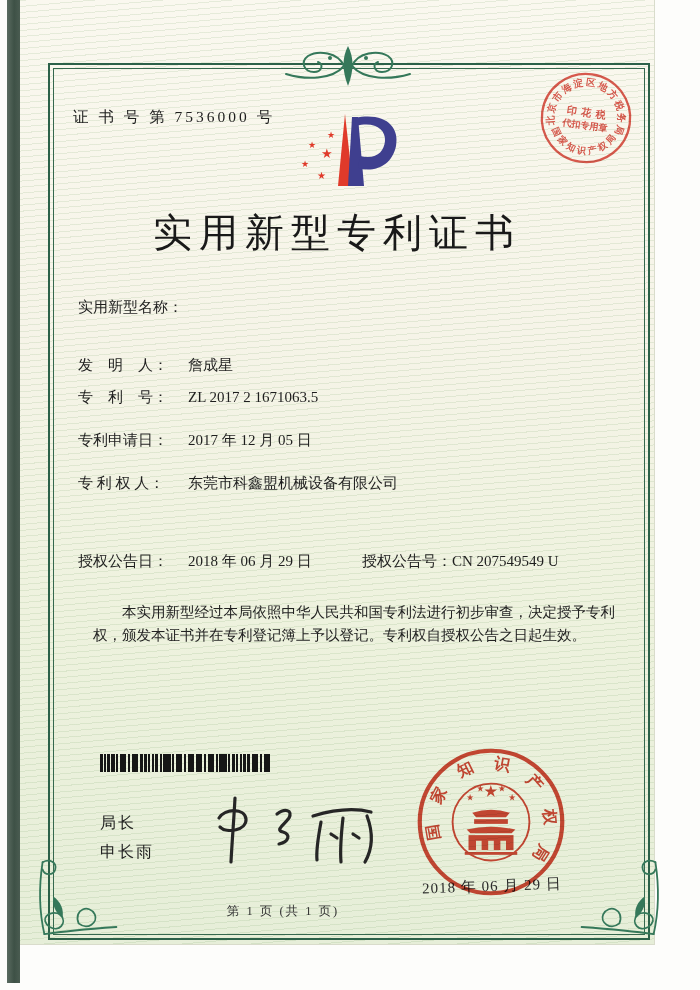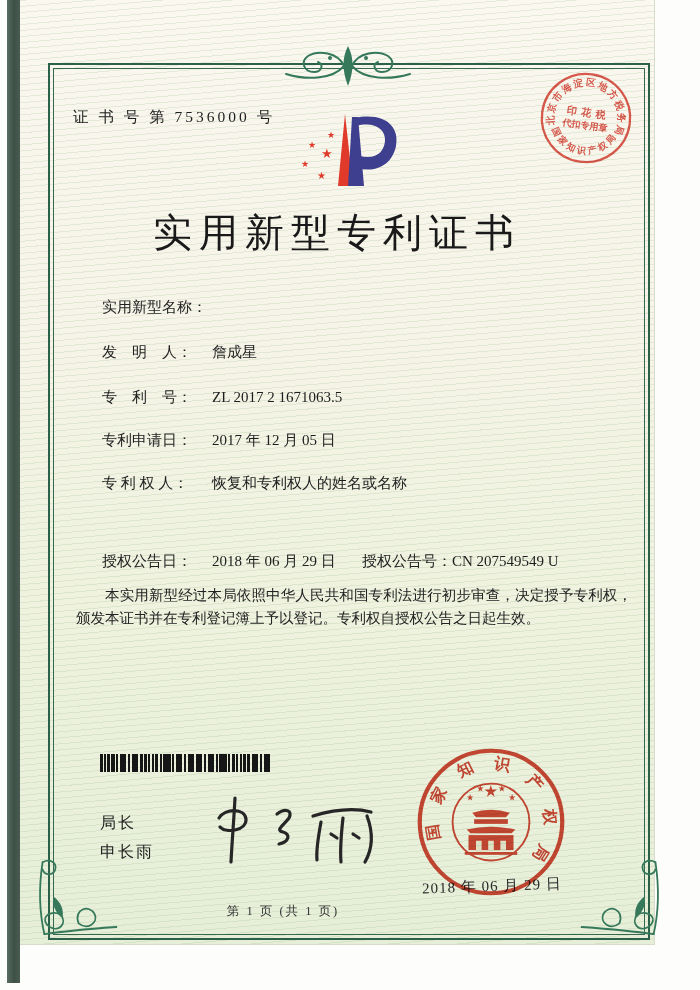--- a/index.html
+++ b/index.html
@@ -22,29 +22,29 @@
   
   .frame{left:48px;top:63px;width:598px;height:873px;
     border:2px solid #2c6149;}
   .frame::before{content:"";position:absolute;inset:3px;border:1px solid #35684e;}
   .orn{stroke:#35785a;stroke-width:2;fill:none;stroke-linecap:round;}
   .orn-fill{fill:#35785a;stroke:none;}
   
   .certnum{left:73px;top:107px;font-size:15.5px;letter-spacing:3px;}
   .title{left:20px;top:206px;width:634px;text-align:center;font-size:39px;
     letter-spacing:7px;color:#191919;}
-  .field{left:78px;font-size:15px;display:flex;line-height:21px;margin-left:24px;}
+  .field{left:78px;font-size:15px;display:flex;line-height:21px;}
   .field .lab{width:110px;flex:none;white-space:pre;}
   .field .val{white-space:pre-wrap;}
   .addr-val{width:390px;}
   .grant2{left:362px;top:551px;font-size:15px;display:flex;line-height:21px;}
   .grant2 .lab{flex:none;white-space:pre;}
   .bodytext{left:76px;top:584px;width:556px;font-size:14.5px;line-height:23px;
     text-align:justify;color:#222;}
-  .bodytext p{margin:0;text-indent:2em;}
+  .bodytext p{margin:17px;text-indent:2em;}
   .barcode{left:100px;top:754px;width:172px;height:18px;
     background:
       repeating-linear-gradient(90deg,#161616 0 2px,rgba(0,0,0,0) 2px 4px),
       repeating-linear-gradient(90deg,#161616 0 1px,rgba(0,0,0,0) 1px 7px),
       repeating-linear-gradient(90deg,#161616 0 3px,rgba(0,0,0,0) 3px 11px);}
   .signer{left:100px;top:808px;font-size:16px;line-height:29px;letter-spacing:2px;color:#222;}
   .sig-svg{left:205px;top:792px;}
   .sig-svg path{stroke:#262626;stroke-width:3.2;fill:none;stroke-linecap:round;stroke-linejoin:round;}
   .sealdate{left:414px;top:877px;width:156px;text-align:center;font-size:15px;
     letter-spacing:1px;color:#2b2b2b;transform:rotate(-2deg);z-index:5;}
@@ -128,35 +128,35 @@
     </g>
   <text x="50" y="48" text-anchor="middle" font-size="10.5" letter-spacing="1">印 花 税</text>
   <text x="50" y="61" text-anchor="middle" font-size="9.5">代扣专用章</text>
 </svg>
 
 <div class="abs title">实用新型专利证书</div>
 
 <div class="abs field" style="top:297px;">
   <span class="lab">实用新型名称：</span>
 </div>
-<div class="abs field" style="top:342px;font-family:Liberation Serif, serif;">
+<div class="abs field" style="top:355px;font-family:Liberation Serif, serif;">
   <span class="lab">发　明　人：</span>
   <span class="val">詹成星</span>
 </div>
 <div class="abs field" style="top:387px;">
   <span class="lab">专　利　号：</span>
   <span class="val">ZL 2017 2 1671063.5</span>
 </div>
 <div class="abs field" style="top:430px;">
   <span class="lab">专利申请日：</span>
   <span class="val">2017 年 12 月 05 日</span>
 </div>
 <div class="abs field" style="top:473px;">
   <span class="lab">专 利 权 人：</span>
-  <span class="val">恢复和专利权人的姓名或名称</span>
+  <span class="val">东莞市科鑫盟机械设备有限公司</span>
 </div>
 <div class="abs field" style="top:515px;">
 </div>
 <div class="abs field" style="top:551px;">
   <span class="lab">授权公告日：</span>
   <span class="val">2018 年 06 月 29 日</span>
 </div>
 <div class="abs grant2">
   <span class="lab">授权公告号：</span>
   <span class="val">CN 207549549 U</span>

